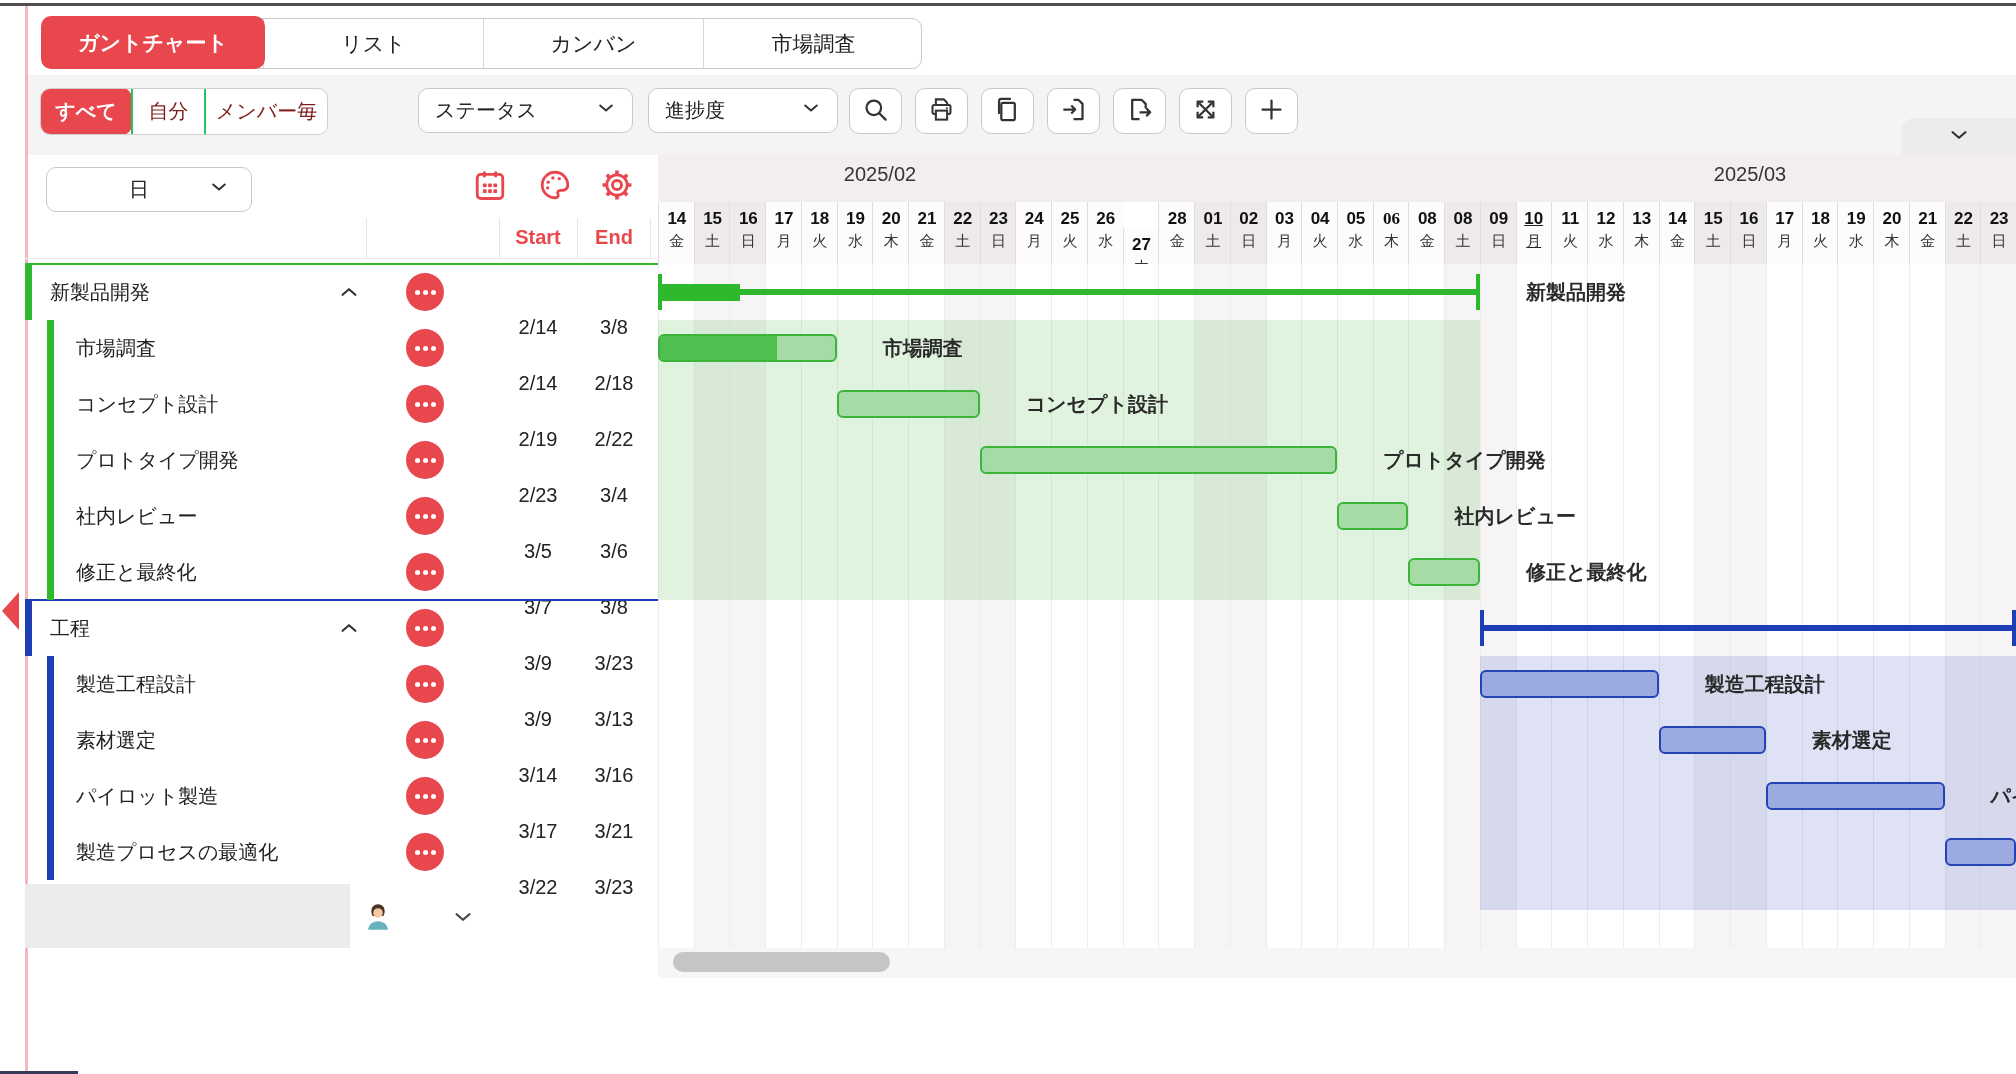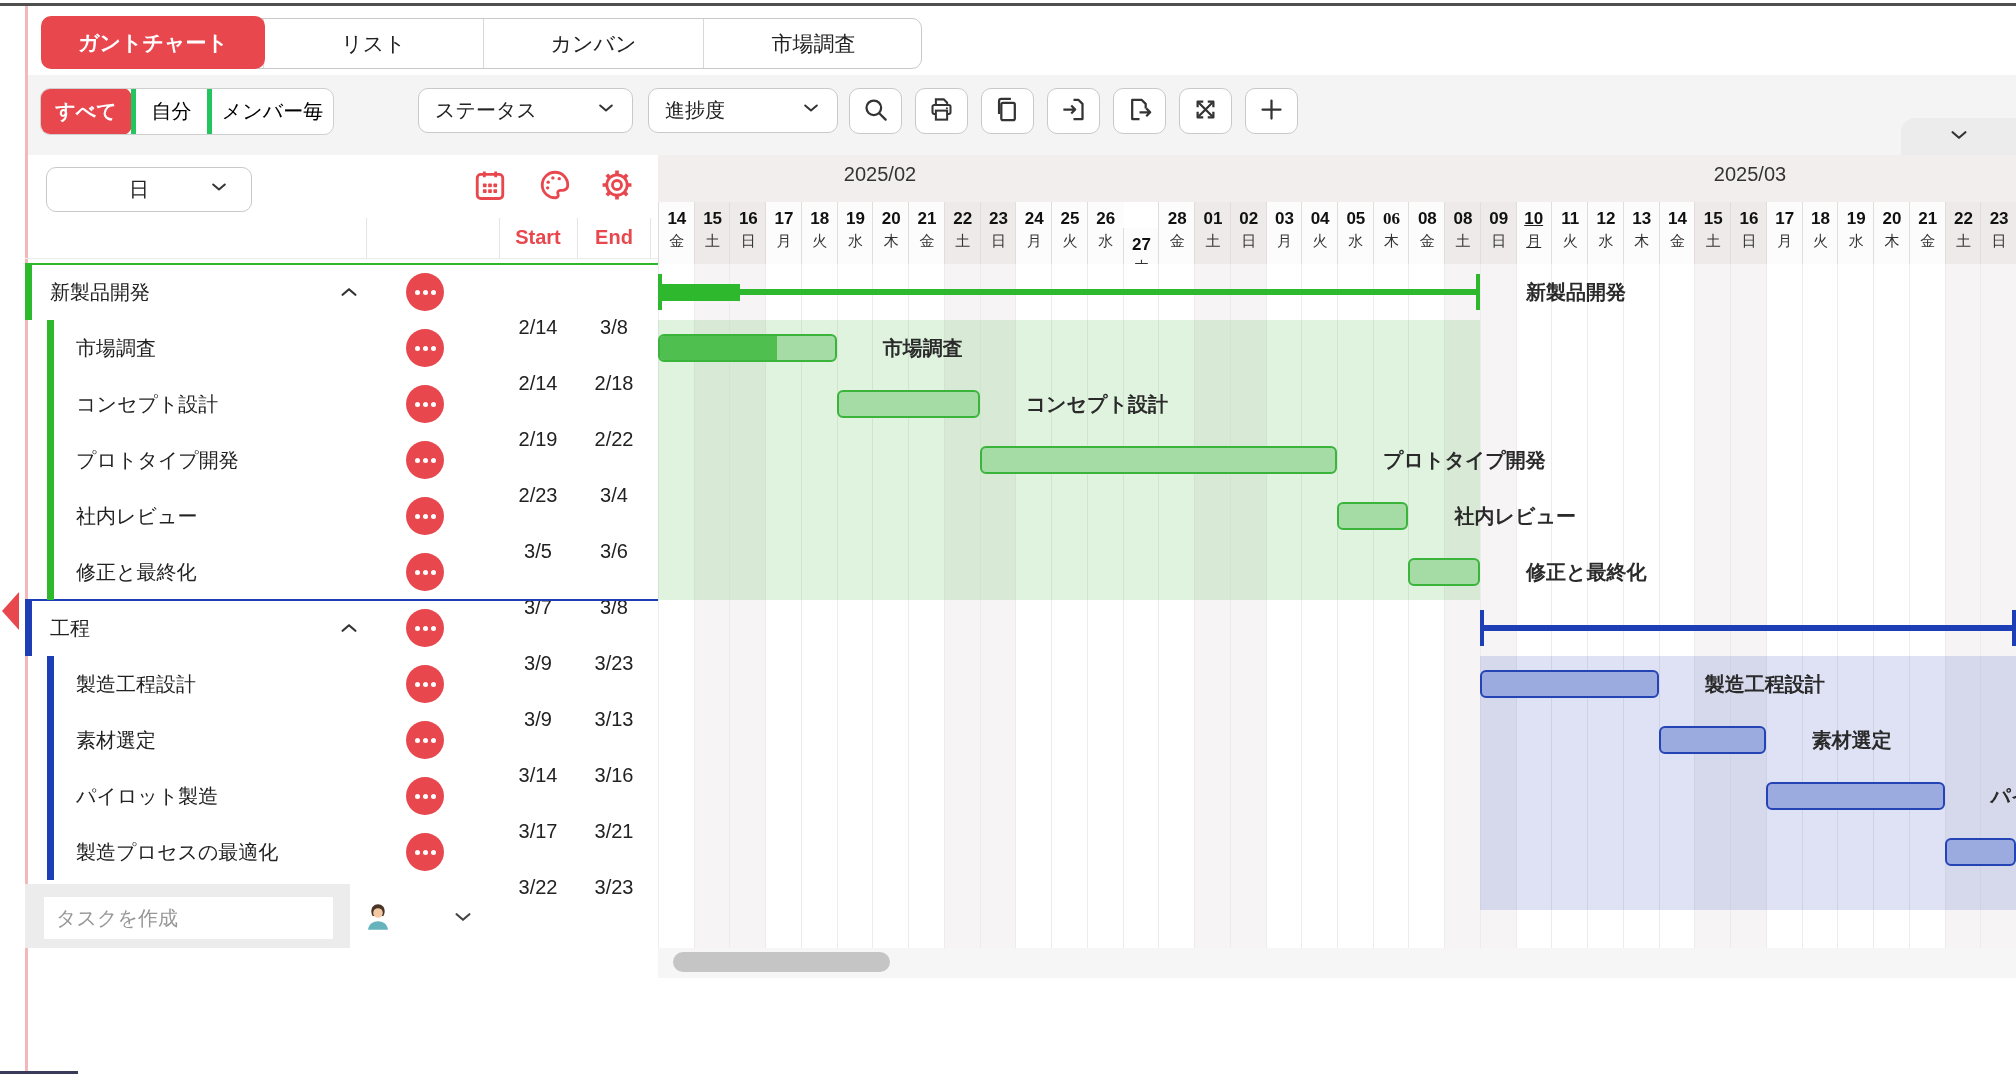--- a/index.html
+++ b/index.html
@@ -12,21 +12,21 @@
   #bottom-mark{left:0;top:1071px;width:78px;height:3px;background:#3a3a5c;}
   
   #tabbar{left:43px;top:18px;width:877px;height:49px;background:#fff;border:1px solid #c9c9c9;border-radius:10px;display:flex;}
   .vtab{flex:0 0 219px;display:flex;align-items:center;justify-content:center;font-size:21px;border-left:1px solid #d8d8d8;cursor:pointer;}
   .vtab:first-child{border-left:none;}
   #active-tab{left:41px;top:16px;width:224px;height:53px;background:#e8474e;border-radius:10px;color:#fff;
               display:flex;align-items:center;justify-content:center;font-size:21px;font-weight:600;}
   
   #strip{left:28px;top:75px;width:1988px;height:80px;background:#f4f4f4;}
   #filter-group{left:40px;top:88px;height:45px;background:#fff;border:1px solid #cfcfcf;border-radius:10px;display:flex;overflow:hidden;}
-  .ftab{display:flex;align-items:center;justify-content:center;font-size:20px;color:#000000;border-left:5px solid #22c55e;}
+  .ftab{display:flex;align-items:center;justify-content:center;font-size:20px;color:#7f1d1d;border-left:2px solid #22c55e;}
   .ftab:first-child{border-left:none;}
   .ftab.red{background:#e8474e;color:#fff;font-weight:600;border-radius:10px;margin:-1px;}
   .selectbox{top:88px;height:45px;background:#fff;border:1px solid #c9c9c9;border-radius:10px;display:flex;align-items:center;
              justify-content:space-between;padding:0 16px;box-sizing:border-box;font-size:20px;font-weight:500;}
   .iconbtn{top:88px;width:53px;height:46px;background:#fff;border:1px solid #c9c9c9;border-radius:10px;
            display:flex;align-items:center;justify-content:center;box-sizing:border-box;cursor:pointer;}
   .iconbtn svg{width:27px;height:27px;}
   #collapse-panel{left:1901px;top:118px;width:115px;height:37px;background:#ececec;border-radius:14px 0 0 0;
                   display:flex;align-items:center;justify-content:center;}
   
@@ -535,21 +535,20 @@
       <div class="rdate" style="left: 499px; width: 78px; top: 824px;">3/22</div>
       <div class="rdate" style="left: 577px; width: 74px; top: 824px;">3/23</div>
       <div class="grp-bar" style="left: 47px; top: 320px; height: 280px; background: rgb(46, 184, 46);"></div>
       <div class="grp-bar" style="left: 47px; top: 656px; height: 224px; background: rgb(29, 62, 181);"></div>
     </div>
 
   <div class="abs" id="hscroll-track"></div>
   <div class="abs" id="hscroll-thumb"></div>
 
   <div class="abs" id="create-row"></div>
-  <input class="abs" id="create-input" type="text" placeholder="タスクを作成" style="">
   <div class="abs" id="assignee">
     <span><svg width="32" height="32" viewBox="0 0 24 24">
           <path d="M12 2.5c-3 0-5 2.2-5 5.2 0 1.4.4 2.6 1 3.5h8c.6-.9 1-2.1 1-3.5 0-3-2-5.2-5-5.2z" fill="#4a3428"></path>
           <circle cx="12" cy="9" r="3.6" fill="#f2c9a3"></circle>
           <path d="M4.5 21.5c.6-4.2 3.8-6.3 7.5-6.3s6.9 2.1 7.5 6.3z" fill="#67b3bd"></path>
         </svg></span>
   </div>
   <div class="abs" style="left:452px;top:906px;width:22px;height:22px">
     <span><svg width="22" height="22" viewBox="0 0 24 24" fill="none" stroke="#444" stroke-width="2.4" stroke-linecap="round" stroke-linejoin="round">
           <path d="M5 9l7 6 7-6"></path>

